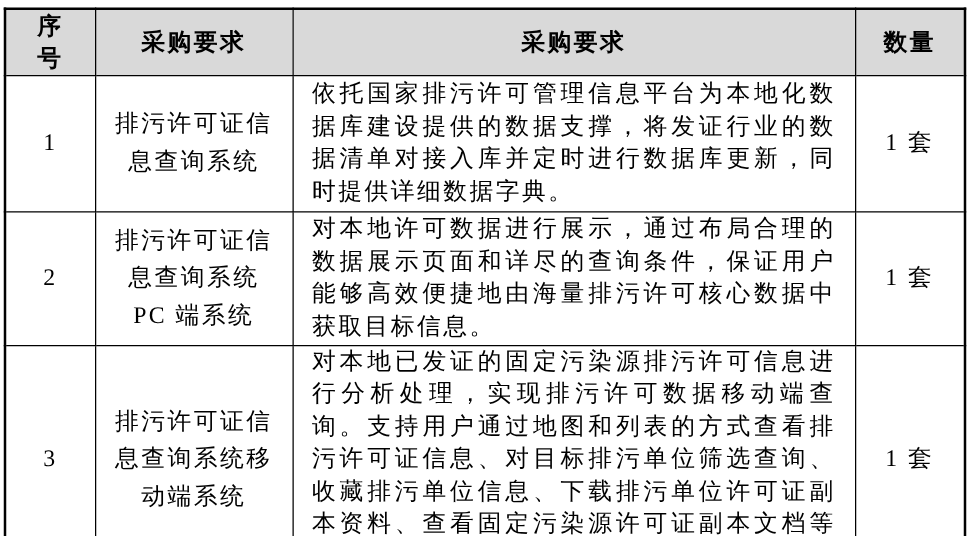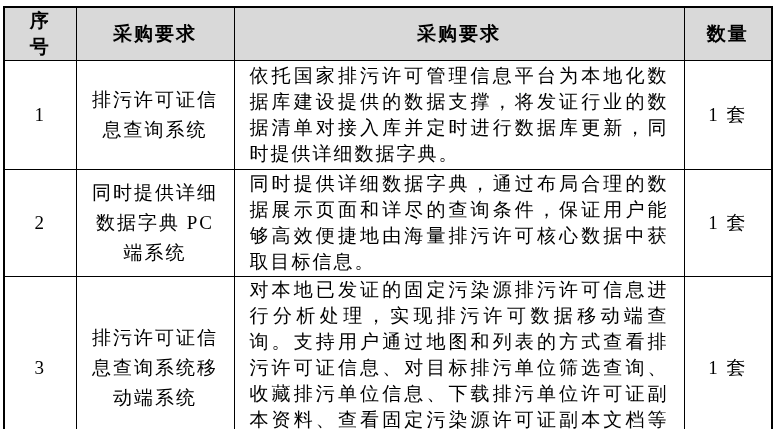--- a/index.html
+++ b/index.html
@@ -77,22 +77,22 @@
         <th>数量</th>
       </tr>
       <tr class="r1">
         <td class="center">1</td>
         <td class="center">排污许可证信息查询系统</td>
         <td class="req">依托国家排污许可管理信息平台为本地化数据库建设提供的数据支撑，将发证行业的数据清单对接入库并定时进行数据库更新，同时提供详细数据字典。</td>
         <td class="center">1 套</td>
       </tr>
       <tr class="r2">
         <td class="center">2</td>
-        <td class="center">同时提供详细数据字典 PC 端系统</td>
-        <td class="req">同时提供详细数据字典，通过布局合理的数据展示页面和详尽的查询条件，保证用户能够高效便捷地由海量排污许可核心数据中获取目标信息。</td>
+        <td class="center">排污许可证信息查询系统 PC 端系统</td>
+        <td class="req">对本地许可数据进行展示，通过布局合理的数据展示页面和详尽的查询条件，保证用户能够高效便捷地由海量排污许可核心数据中获取目标信息。</td>
         <td class="center">1 套</td>
       </tr>
       <tr class="r3">
         <td class="center">3</td>
         <td class="center">排污许可证信息查询系统移动端系统</td>
         <td class="req">对本地已发证的固定污染源排污许可信息进行分析处理，实现排污许可数据移动端查询。支持用户通过地图和列表的方式查看排污许可证信息、对目标排污单位筛选查询、收藏排污单位信息、下载排污单位许可证副本资料、查看固定污染源许可证副本文档等功能。</td>
         <td class="center">1 套</td>
       </tr>
     </tbody>
   </table>

